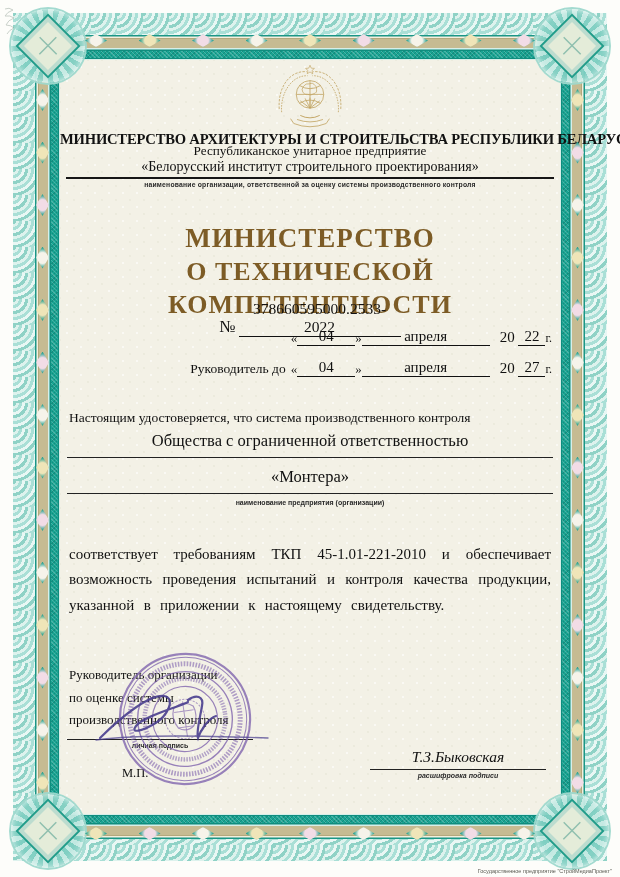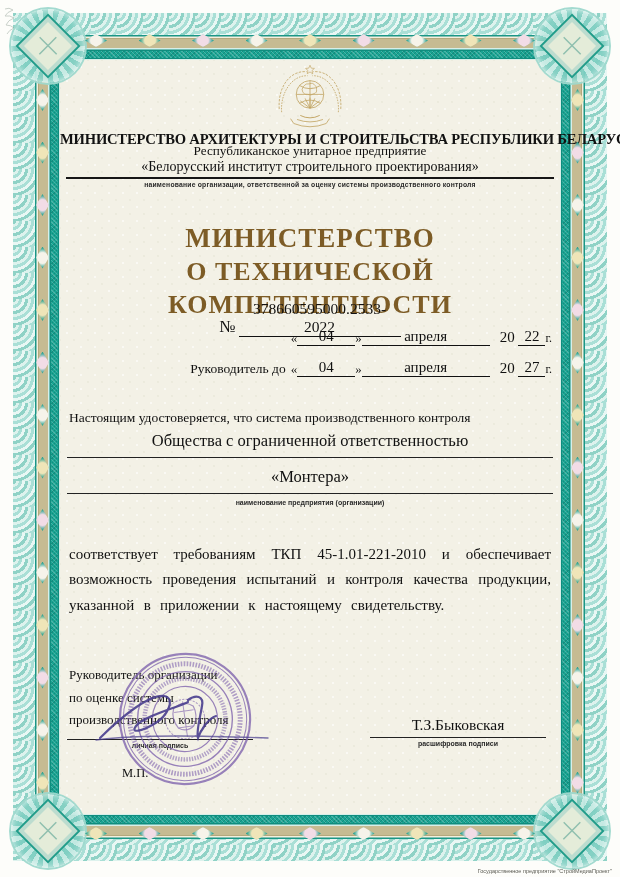--- a/index.html
+++ b/index.html
@@ -71,21 +71,21 @@
   .caption2{position:absolute;left:0;right:0;top:439px;text-align:center;
     font-family:"Liberation Sans",sans-serif;font-weight:bold;font-size:7px;color:#2a2a2a;}
   .para{position:absolute;left:9px;right:9px;top:458px;font-size:15px;line-height:25.3px;
     text-align:justify;word-spacing:5.5px;margin-top:24px;}
   
   .role{position:absolute;left:9px;top:604px;font-size:13px;line-height:22.5px;width:170px;}
   .sigline{position:absolute;left:7px;top:679px;width:186px;border-top:1.5px solid #222;}
   .sigline .cap{display:block;text-align:center;margin-top:2px;
     font-family:"Liberation Sans",sans-serif;font-weight:bold;font-size:7px;color:#2a2a2a;}
   .mp{position:absolute;left:62px;top:706px;font-size:12.5px;}
-  .nameblock{position:absolute;right:14px;top:656px;width:176px;text-align:center;}
+  .nameblock{position:absolute;right:14px;top:688px;width:176px;text-align:center;font-style:italic;}
   .nameblock .nm{font-size:15.5px;border-bottom:1.5px solid #222;padding-bottom:3px;}
   .nameblock .cap{margin-top:2px;font-family:"Liberation Sans",sans-serif;font-weight:bold;font-size:7px;color:#2a2a2a;}
   
   .stamp{position:absolute;left:116px;top:650px;width:138px;height:138px;z-index:5;opacity:.78;}
   .handsig{position:absolute;left:92px;top:688px;width:180px;height:62px;z-index:6;}
   
   .printer{position:absolute;right:8px;bottom:3px;font-family:"Liberation Sans",sans-serif;
     font-size:5.5px;color:#5a5a52;z-index:4;}
 </style>
 </head>

